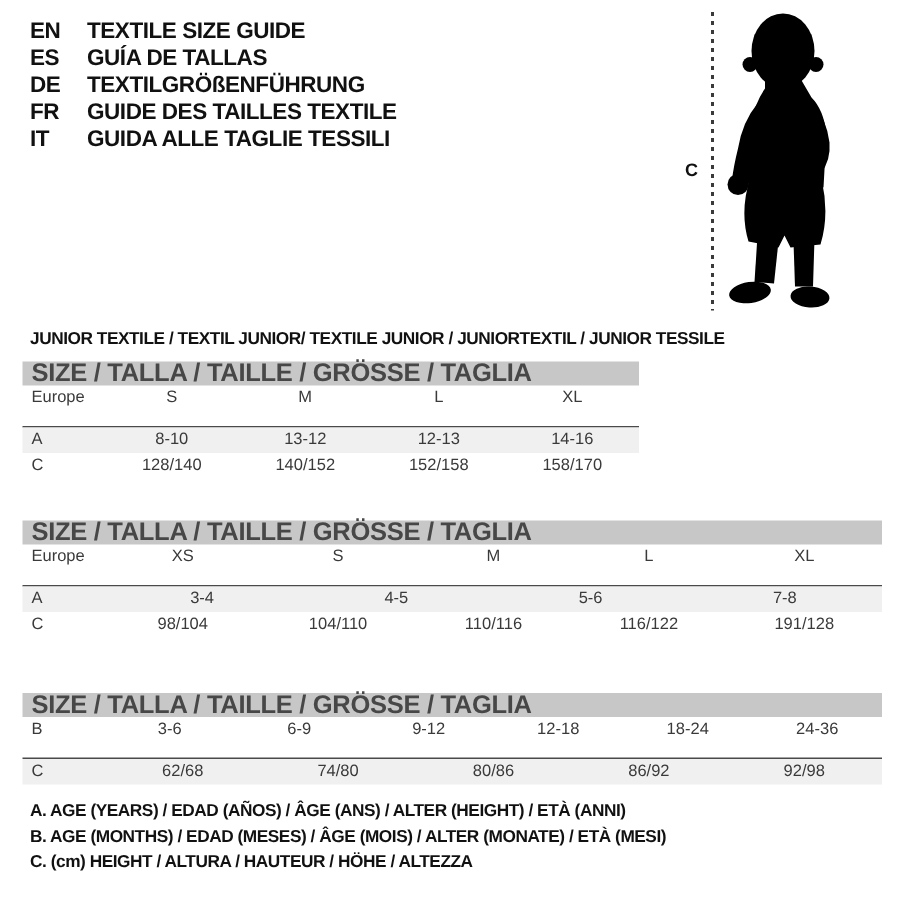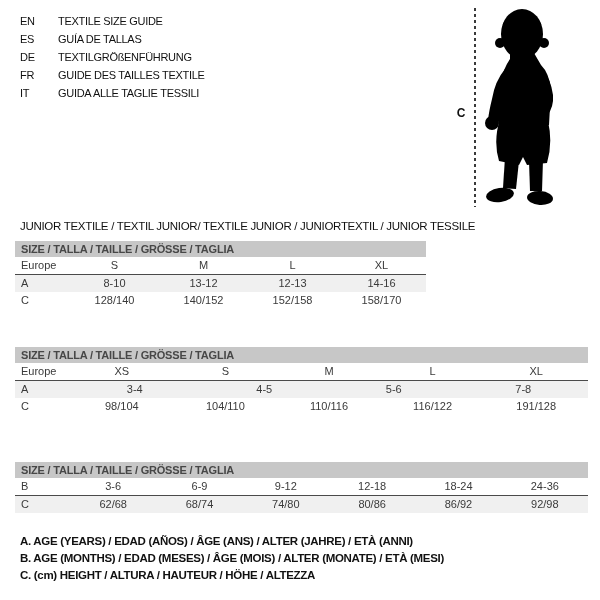--- a/index.html
+++ b/index.html
@@ -8,47 +8,47 @@
     width:600px; height:600px;
     font-family:"Liberation Sans", sans-serif;
     color:#222;
     position:relative;
     overflow:hidden;
   }
   .page { position:relative; width:600px; height:600px; background:#fff; }
 
   
   .lang-list { position:absolute; left:20px; top:12px; }
-  .lang-row { display:flex; line-height:18px; font-size:11px; font-weight:normal; letter-spacing:-0.3px; color:#111; }
+  .lang-row { display:flex; line-height:18px; font-size:15px; font-weight:bold; letter-spacing:-0.3px; color:#111; }
   .lang-code { width:38px; }
 
   
   .measure-line {
     position:absolute; left:474px; top:8px; width:2px; height:199px;
     background:repeating-linear-gradient(to bottom,#3a3a3a 0 3px,transparent 3px 6px);
   }
   .measure-label {
     position:absolute; left:452px; top:106px; width:18px;
     font-size:12px; font-weight:bold; color:#111; text-align:center;
   }
   .baby { position:absolute; left:483px; top:7px; width:90px; height:200px; }
 
   
   .tbl-heading {
     position:absolute; left:20px;
-    font-size:11.5px; font-weight:normal; color:#111; letter-spacing:-0.3px; line-height:17px;
+    font-size:11.5px; font-weight:bold; color:#111; letter-spacing:-0.3px; line-height:17px;
   }
   .sub-mark { font-size:8px; vertical-align:sub; }
   .size-table { position:absolute; left:15px; font-size:11px; color:#3a3a3a; }
   .size-bar {
     height:16px; line-height:16px; padding-left:6px;
-    background:var(--bar,#c7c7c7); color:#474747; font-weight:bold; font-size:11px; letter-spacing:-0.2px;
+    background:var(--bar,#c7c7c7); color:#474747; font-weight:bold; font-size:17px; letter-spacing:-0.2px;
   }
   .t-row { display:flex; height:17px; line-height:17px; }
-  .t-row.rule { border-bottom:1px solid #4a4a4a; height:18px; }
+  .t-row.rule { border-bottom:1px solid #4a4a4a; height:28px; }
   .t-row.shaded { background:var(--shade,#f0f0f0); }
   .t-label { width:55px; padding-left:6px; text-align:left; }
   .t-cell { flex:1; text-align:center; }
   .w411 { width:411px; }
   .w573 { width:573px; }
 
   
   .notes { position:absolute; left:20px; top:533px; }
   .note-line { font-size:11.5px; font-weight:bold; color:#111; line-height:17px; letter-spacing:-0.3px; }
 </style>
@@ -170,27 +170,26 @@
       <span class="t-cell">3-6</span>
       <span class="t-cell">6-9</span>
       <span class="t-cell">9-12</span>
       <span class="t-cell">12-18</span>
       <span class="t-cell">18-24</span>
       <span class="t-cell">24-36</span>
     </div>
     <div class="t-row shaded">
       <span class="t-label">C</span>
       <span class="t-cell">62/68</span>
-      <span class="t-cell">68/74</span>
       <span class="t-cell">74/80</span>
       <span class="t-cell">80/86</span>
       <span class="t-cell">86/92</span>
       <span class="t-cell">92/98</span>
     </div>
   </div>
 
   <div class="notes">
-    <div class="note-line">A. AGE (YEARS) / EDAD (AÑOS) / ÂGE (ANS) / ALTER (JAHRE) / ETÀ (ANNI)</div>
+    <div class="note-line">A. AGE (YEARS) / EDAD (AÑOS) / ÂGE (ANS) / ALTER (HEIGHT) / ETÀ (ANNI)</div>
     <div class="note-line">B. AGE (MONTHS) / EDAD (MESES) / ÂGE (MOIS) / ALTER (MONATE) / ETÀ (MESI)</div>
     <div class="note-line">C. (cm) HEIGHT / ALTURA / HAUTEUR / HÖHE / ALTEZZA</div>
   </div>
 
 </div>
 
 </body></html>

